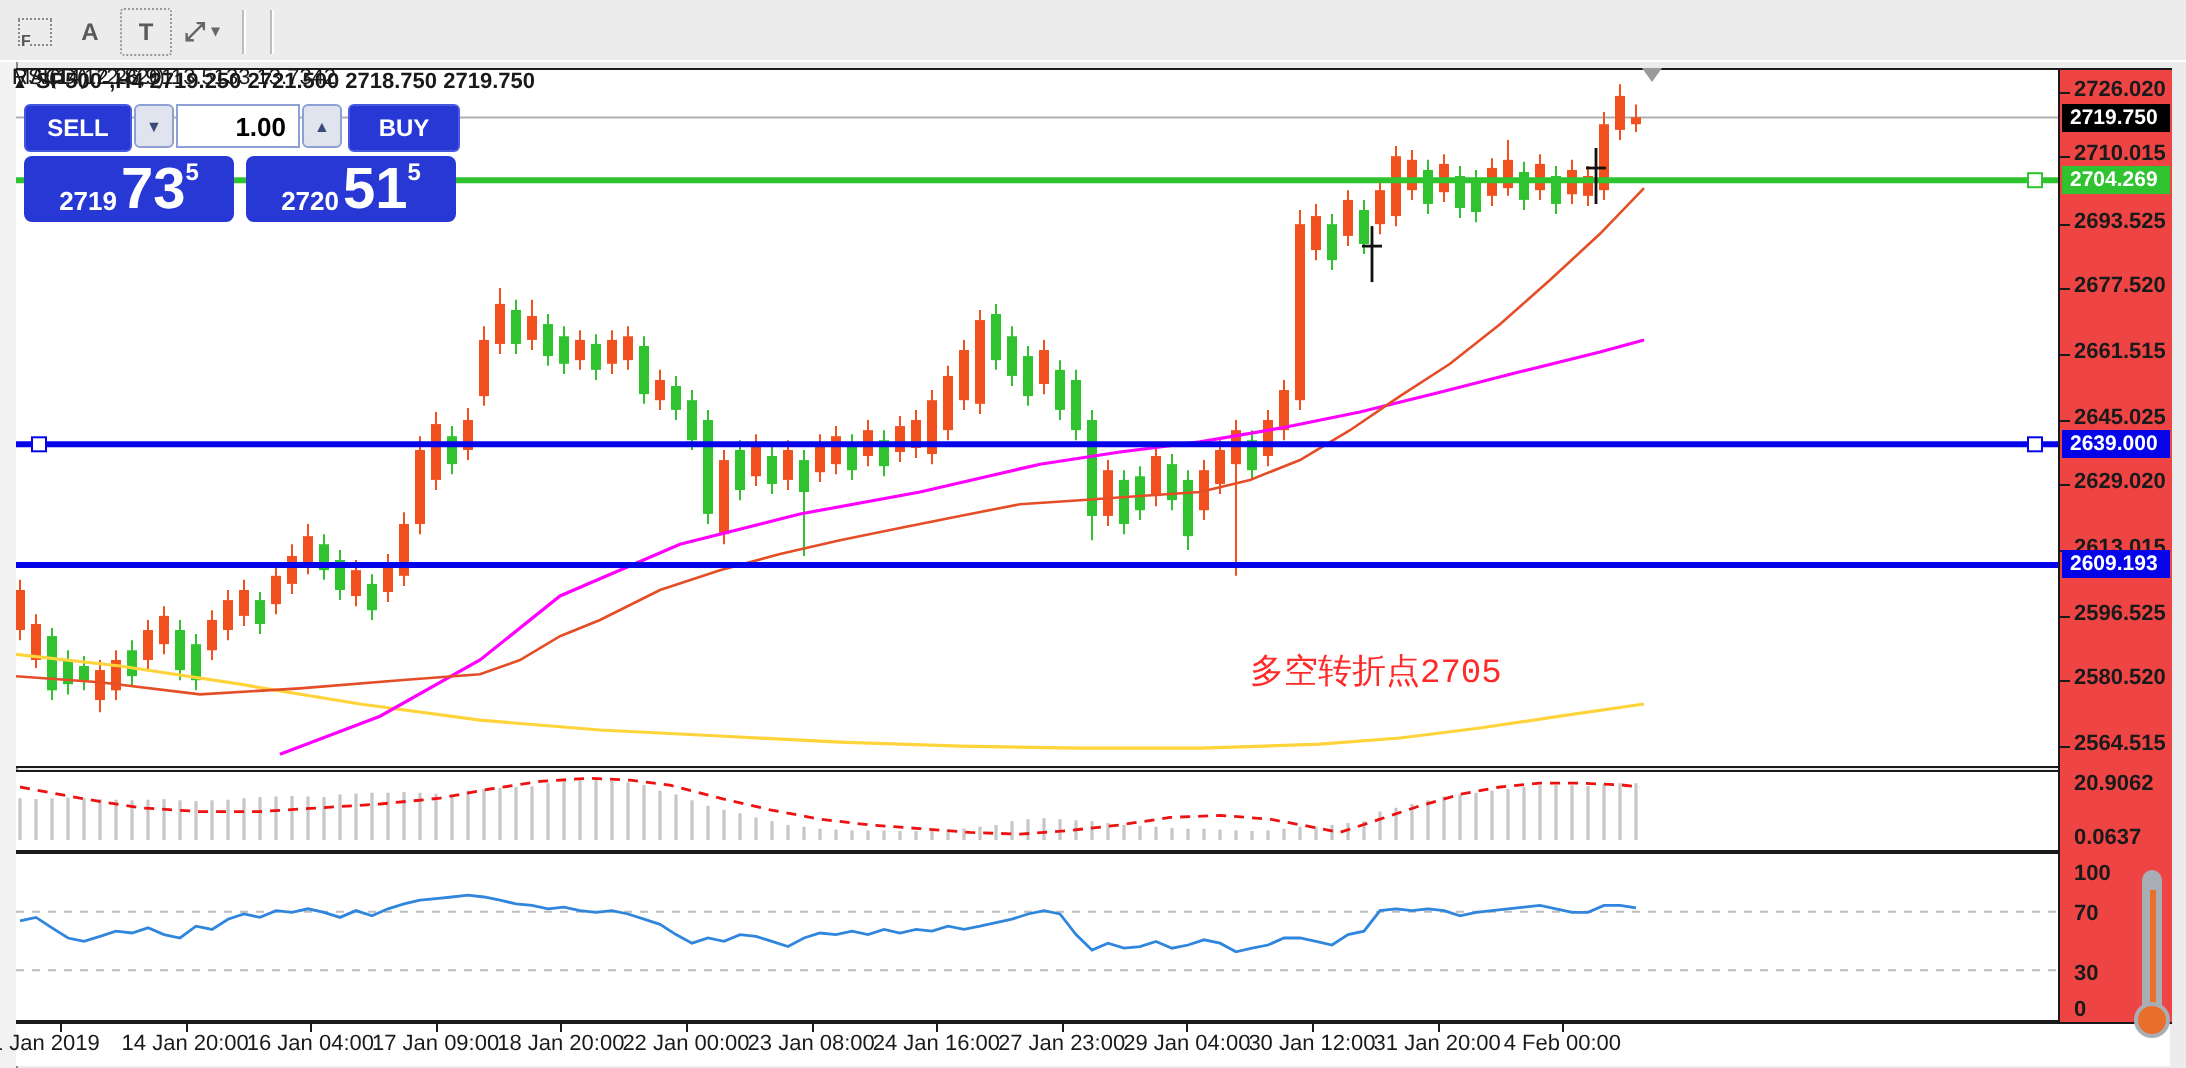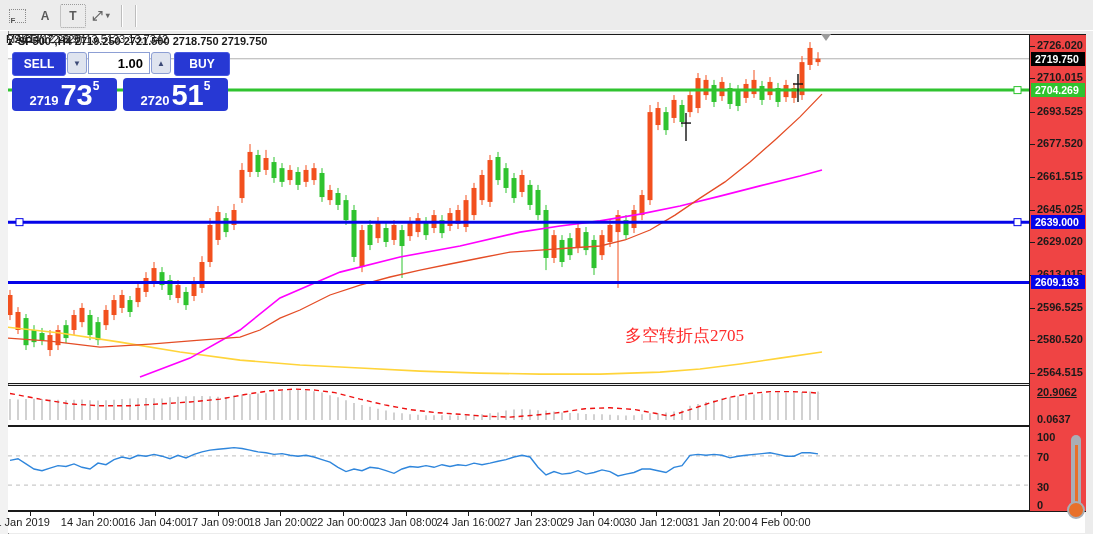--- a/index.html
+++ b/index.html
@@ -58,21 +58,21 @@
   #vol-input{position:absolute;width:62px;height:22px;border:1px solid #8d9fd4;background:#fff;font-size:13px;font-weight:bold;
     text-align:right;padding:0 6px;box-sizing:border-box;font-family:"Liberation Sans",sans-serif;}
   .tp-price{position:absolute;width:105px;height:33px;border-radius:4px;color:#fff;display:flex;align-items:flex-end;
     justify-content:center;padding-bottom:2px;box-sizing:border-box;cursor:pointer;}
   .tp-price .small{font-size:13px;font-weight:bold;margin-right:2px;line-height:17px;}
   .tp-price .big{font-size:29px;font-weight:bold;line-height:27px;}
   .tp-price .sup{font-size:12px;font-weight:bold;align-self:flex-start;margin-top:1px;}
 
   
   #annotation{position:absolute;font-size:17px;color:#ff2a2a;z-index:4;white-space:nowrap;
-    font-family:Liberation Serif, serif;}
+    font-family:Liberation Mono, monospace;}
 
   
   #marker-arrow{position:absolute;width:0;height:0;border-left:5px solid transparent;border-right:5px solid transparent;
     border-top:7px solid #9a9a9a;z-index:4;}
 
   
   #thermo{position:absolute;left:1064px;top:404px;width:26px;height:98px;z-index:12;}
   #thermo .stem{position:absolute;left:7px;top:0;width:10px;height:76px;background:#a9aeb6;border-radius:5px;}
   #thermo .mercury{position:absolute;left:11px;top:10px;width:3px;height:60px;background:#e8702a;}
   #thermo .bulb{position:absolute;left:3px;top:66px;width:18px;height:18px;border-radius:50%;
@@ -488,21 +488,21 @@
         <div class="ax-tick" style="top: 273.089px;"></div>
         <div class="ax-label" style="top: 266.089px;">2596.525</div>
         <div class="ax-tick" style="top: 305.471px;"></div>
         <div class="ax-label" style="top: 298.471px;">2580.520</div>
         <div class="ax-tick" style="top: 337.853px;"></div>
         <div class="ax-label" style="top: 330.853px;">2564.515</div>
         <div class="ax-tag" style="top: 16.7733px; background: rgb(0, 0, 0);">2719.750</div>
         <div class="ax-tag" style="top: 48.0953px; background: rgb(47, 195, 47);">2704.269</div>
         <div class="ax-tag" style="top: 180.151px; background: rgb(5, 4, 232);">2639.000</div>
         <div class="ax-tag" style="top: 240.458px; background: rgb(5, 4, 232);">2609.193</div>
-        <div class="ax-label" style="top: 351px; text-decoration: underline;">20.9062</div>
+        <div class="ax-label" style="top: 351px;">20.9062</div>
         <div class="ax-label" style="top: 378px;">0.0637</div>
         <div class="ax-label" style="top: 396px;">100</div>
         <div class="ax-label" style="top: 416px;">70</div>
         <div class="ax-label" style="top: 446px;">30</div>
         <div class="ax-label" style="top: 464px;">0</div>
       </div>
 
     <div id="charttitle">
       <span class="tri">▲</span><span>SP500-,H4  2719.250 2721.500 2718.750 2719.750</span>
     </div>

